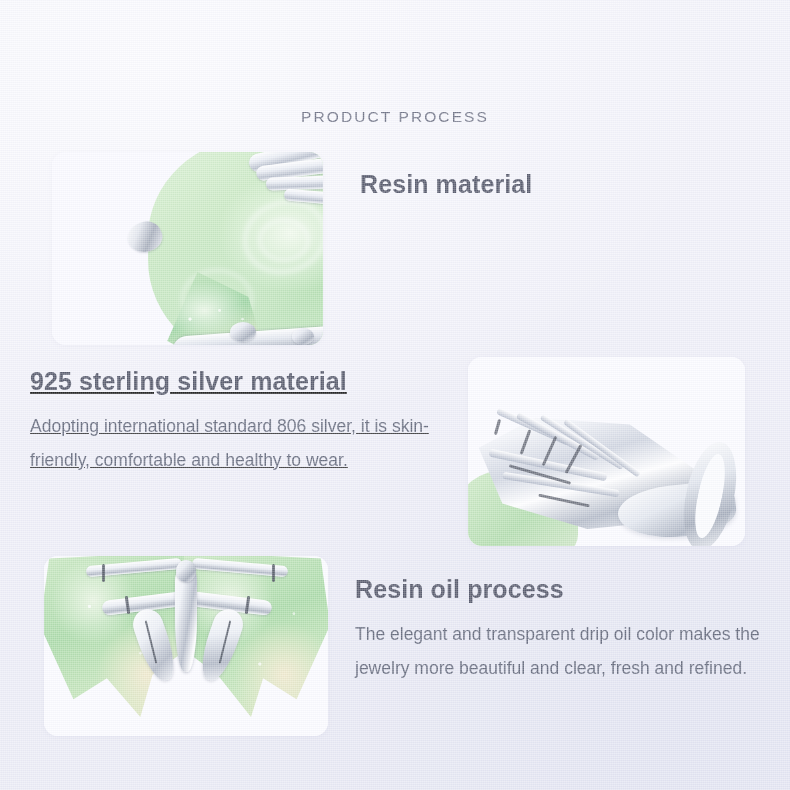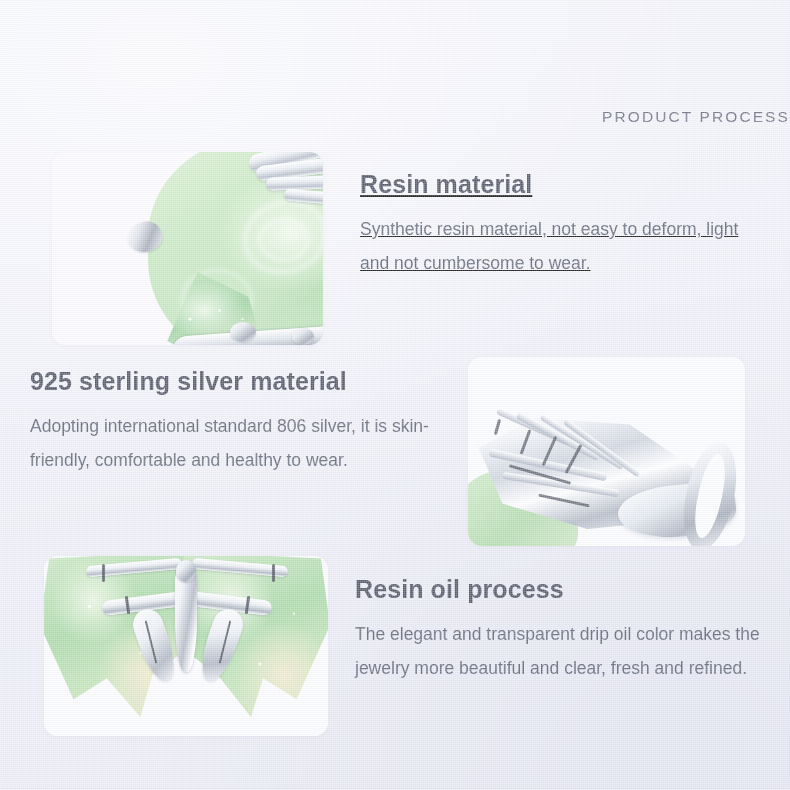--- a/index.html
+++ b/index.html
@@ -33,21 +33,21 @@
   }
 
   .page { position: absolute; inset: 0; }
 
   
   .page-title {
     position: absolute;
     top: 108px;
     left: 0;
     width: 790px;
-    text-align: right;
+    text-align: center;
     font-size: 15.5px;
     font-weight: 400;
     letter-spacing: 2.1px;
     color: #5c6074;
   }
 
   
   .photo-card {
     position: absolute;
     border-radius: 14px;
@@ -321,22 +321,22 @@
     letter-spacing: .1px;
     margin-bottom: 14px;
   }
   .block p {
     font-size: 17.5px;
     font-weight: 400;
     color: #4e5468;
     line-height: 1.92;
   }
 
-  #block-resin  { left: 360px; top: 170px; width: 404px; text-decoration: underline; }
-  #block-silver { left: 30px;  top: 367px; width: 400px; }
+  #block-resin  { left: 360px; top: 170px; width: 404px; }
+  #block-silver { left: 30px;  top: 367px; width: 400px; text-decoration: underline; }
   #block-oil    { left: 355px; top: 575px; width: 410px; }
 </style>
 </head>
 <body>
 
 <div class="page">
 
   <div class="page-title">PRODUCT PROCESS</div>
 
   <div class="photo-card" id="card-resin">
@@ -353,21 +353,20 @@
       <div class="wing-rib wr4"></div>
       <div class="silver-claw"></div>
       <div class="frame-edge"></div>
       <div class="bead bead1"></div>
       <div class="bead bead2"></div>
     </div>
   </div>
 
   <div class="block" id="block-resin">
     <h2>Resin material</h2>
-    <p>Synthetic resin material, not easy to deform, light and not cumbersome to wear.</p>
   </div>
 
   <div class="block" id="block-silver">
     <h2>925 sterling silver material</h2>
     <p>Adopting international standard 806 silver, it is skin-friendly, comfortable and healthy to wear.</p>
   </div>
 
   <div class="photo-card" id="card-silver">
     <div class="photo-inner">
       <div class="leaf-green"></div>

